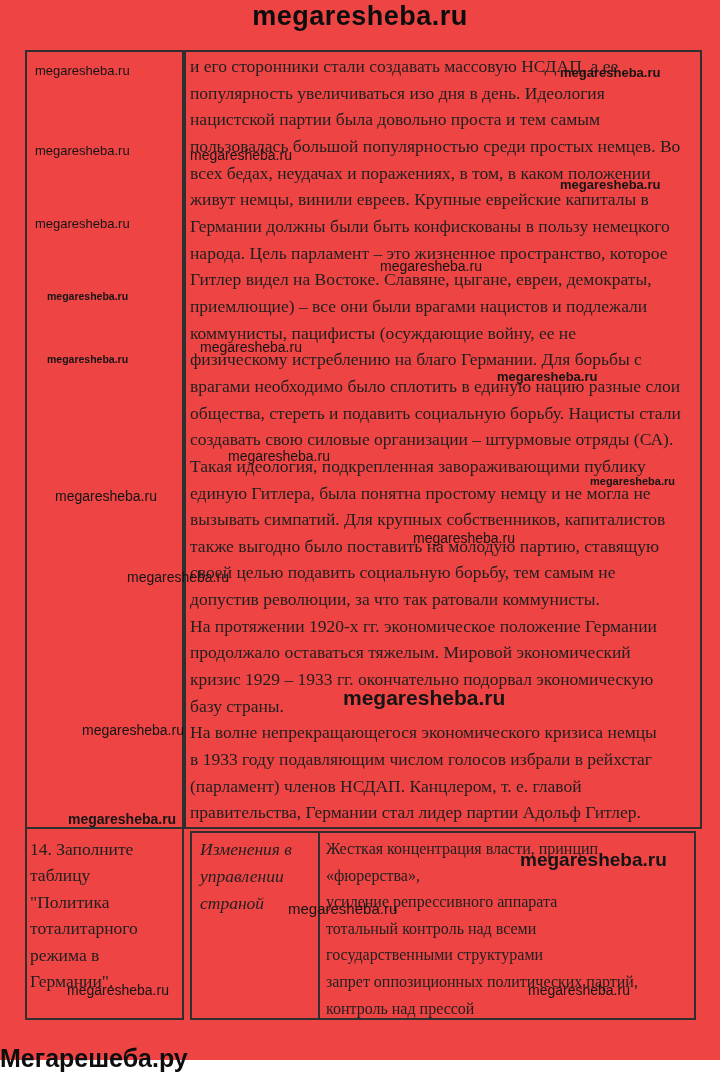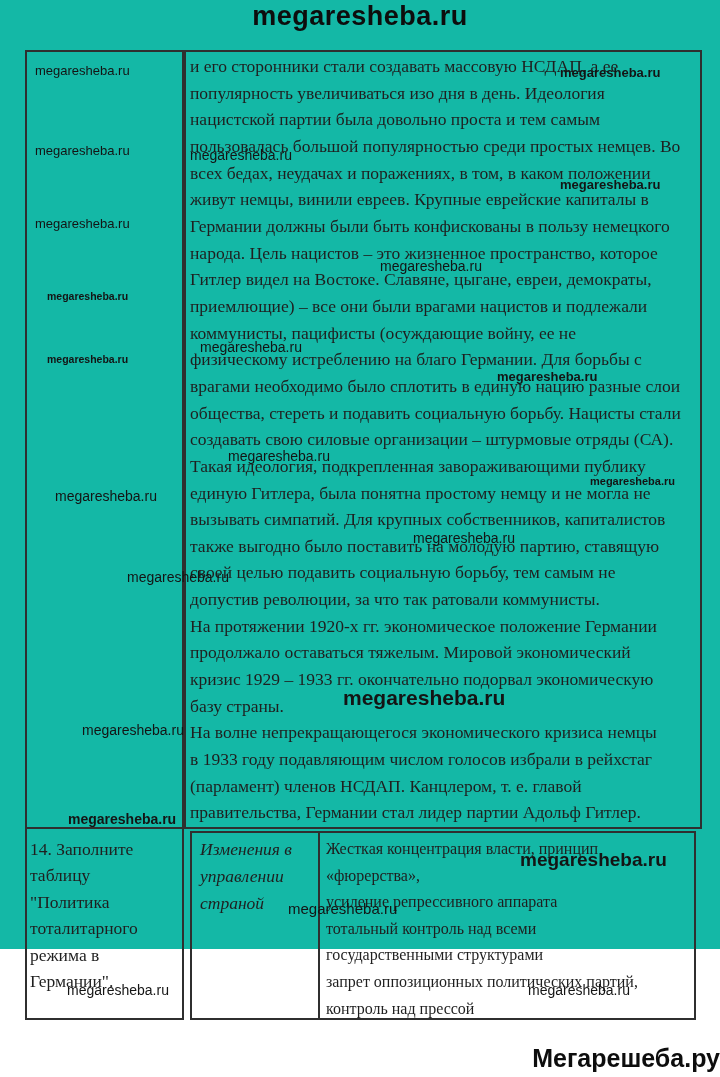--- a/index.html
+++ b/index.html
@@ -1,23 +1,23 @@
 <!DOCTYPE html>
 <html><head>
 <meta charset="utf-8">
 <style>
   html,body{margin:0;padding:0;background:#ffffff;}
   body{width:720px;height:1077px;overflow:hidden;}
-  .page{position:relative;width:720px;height:949px;background:#14b8a6;
+  .page{position:relative;width:720px;height:1060px;background:#ef4444;
         font-family:"Liberation Serif",serif;color:#1f1f1f;}
 
   .brand-top{position:absolute;top:0px;left:0;width:720px;text-align:center;
              font-family:"Liberation Sans",sans-serif;font-weight:bold;
              font-size:27px;line-height:32px;color:#0d0d0d;letter-spacing:0.5px;}
-  .brand-bottom{position:absolute;top:1042px;left:0;width:720px;text-align:right;
+  .brand-bottom{position:absolute;top:1042px;left:0;width:720px;text-align:left;
              font-family:"Liberation Sans",sans-serif;font-weight:bold;
              font-size:25px;line-height:32px;color:#0d0d0d;}
 
   .box{position:absolute;border:2px solid #2f2f2f;box-sizing:border-box;}
   #box-left{left:25px;top:50px;width:159px;height:970px;}
   #box-row1{left:184px;top:50px;width:518px;height:779px;}
   #box-row2{left:190px;top:831px;width:506px;height:189px;}
   .divider-h{position:absolute;left:27px;top:827px;width:155px;height:2px;background:#2f2f2f;}
   .divider-v{position:absolute;left:318px;top:833px;width:2px;height:185px;background:#2f2f2f;}
 
@@ -55,21 +55,21 @@
 
   <div class="textcol" id="row1-text">
 
   <div class="tline">и его сторонники стали создавать массовую НСДАП, а ее</div>
       <div class="tline">популярность увеличиваться изо дня в день. Идеология</div>
       <div class="tline">нацистской партии была довольно проста и тем самым</div>
       <div class="tline">пользовалась большой популярностью среди простых немцев. Во</div>
       <div class="tline">всех бедах, неудачах и поражениях, в том, в каком положении</div>
       <div class="tline">живут немцы, винили евреев. Крупные еврейские капиталы в</div>
       <div class="tline">Германии должны были быть конфискованы в пользу немецкого</div>
-      <div class="tline">народа. Цель нацистов – это жизненное пространство, которое</div>
+      <div class="tline">народа. Цель парламент – это жизненное пространство, которое</div>
       <div class="tline">Гитлер видел на Востоке. Славяне, цыгане, евреи, демократы,</div>
       <div class="tline">приемлющие) – все они были врагами нацистов и подлежали</div>
       <div class="tline">коммунисты, пацифисты (осуждающие войну, ее не</div>
       <div class="tline">физическому истреблению на благо Германии. Для борьбы с</div>
       <div class="tline">врагами необходимо было сплотить в единую нацию разные слои</div>
       <div class="tline">общества, стереть и подавить социальную борьбу. Нацисты стали</div>
       <div class="tline">создавать свою силовые организации – штурмовые отряды (СА).</div>
       <div class="tline">Такая идеология, подкрепленная завораживающими публику</div>
       <div class="tline">единую Гитлера, была понятна простому немцу и не могла не</div>
       <div class="tline">вызывать симпатий. Для крупных собственников, капиталистов</div>

